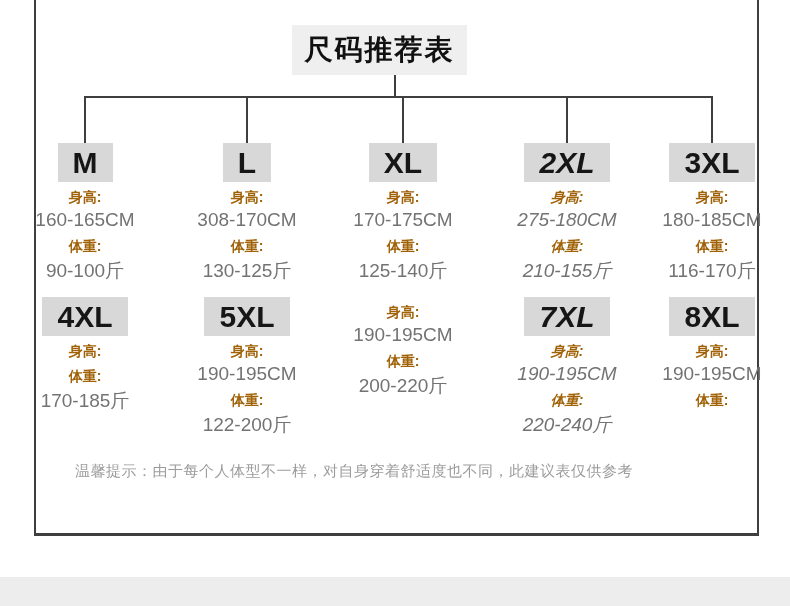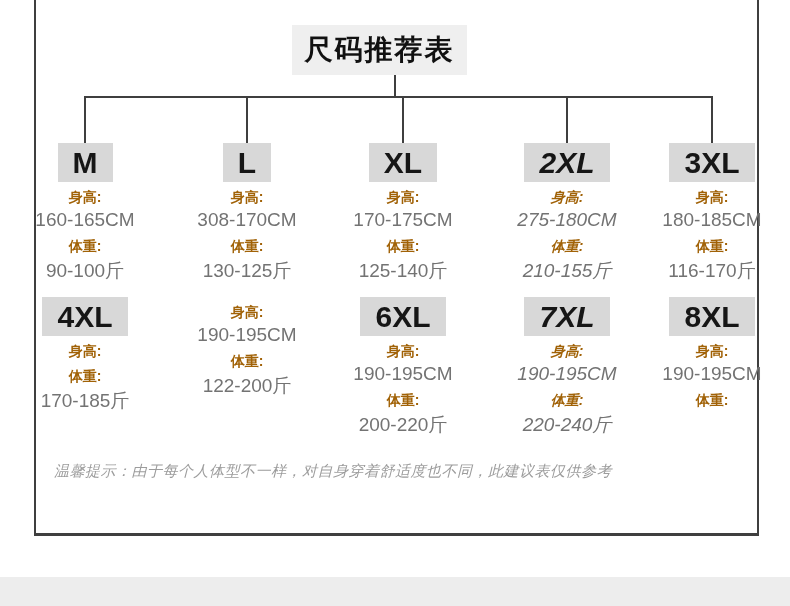--- a/index.html
+++ b/index.html
@@ -29,22 +29,22 @@
   .row1{top:143px;}
   .row2{top:297px;}
   .c0{left:10px;} .c1{left:172px;} .c2{left:328px;} .c3{left:492px;font-style:italic;} .c4{left:637px;}
   .size-box{
     display:inline-block;background:#d8d8d8;color:#161616;
     font-size:30px;font-weight:bold;line-height:39px;padding:0 15px;
   }
   .field-label{font-size:14px;font-weight:bold;margin-top:7px;color:#a16207;}
   .field-value{font-size:19px;margin-top:2px;color:#737373;}
   .note{
-    position:absolute;left:54px;top:462px;width:680px;
-    font-size:15px;color:#9c9c9c;letter-spacing:0.5px;font-style:italic;
+    position:absolute;left:75px;top:462px;width:680px;
+    font-size:15px;color:#9c9c9c;letter-spacing:0.5px;
   }
   .bottom-bar{position:absolute;left:0;top:577px;width:790px;height:29px;background:#ededed;}
 </style>
 </head>
 <body>
 
 <div class="frame"></div>
 
 <div class="title-box">尺码推荐表</div>
 
@@ -92,27 +92,27 @@
   <div class="field-value">116-170斤</div>
 </div>
 
 <div class="size-col row2 c0">
   <span class="size-box">4XL</span>
   <div class="field-label">身高:</div>
   <div class="field-label">体重:</div>
   <div class="field-value">170-185斤</div>
 </div>
 <div class="size-col row2 c1">
+  <span class="size-box">5XL</span>
   <div class="field-label">身高:</div>
   <div class="field-value">190-195CM</div>
   <div class="field-label">体重:</div>
   <div class="field-value">122-200斤</div>
 </div>
 <div class="size-col row2 c2">
-  <span class="size-box">6XL</span>
   <div class="field-label">身高:</div>
   <div class="field-value">190-195CM</div>
   <div class="field-label">体重:</div>
   <div class="field-value">200-220斤</div>
 </div>
 <div class="size-col row2 c3">
   <span class="size-box">7XL</span>
   <div class="field-label">身高:</div>
   <div class="field-value">190-195CM</div>
   <div class="field-label">体重:</div>

